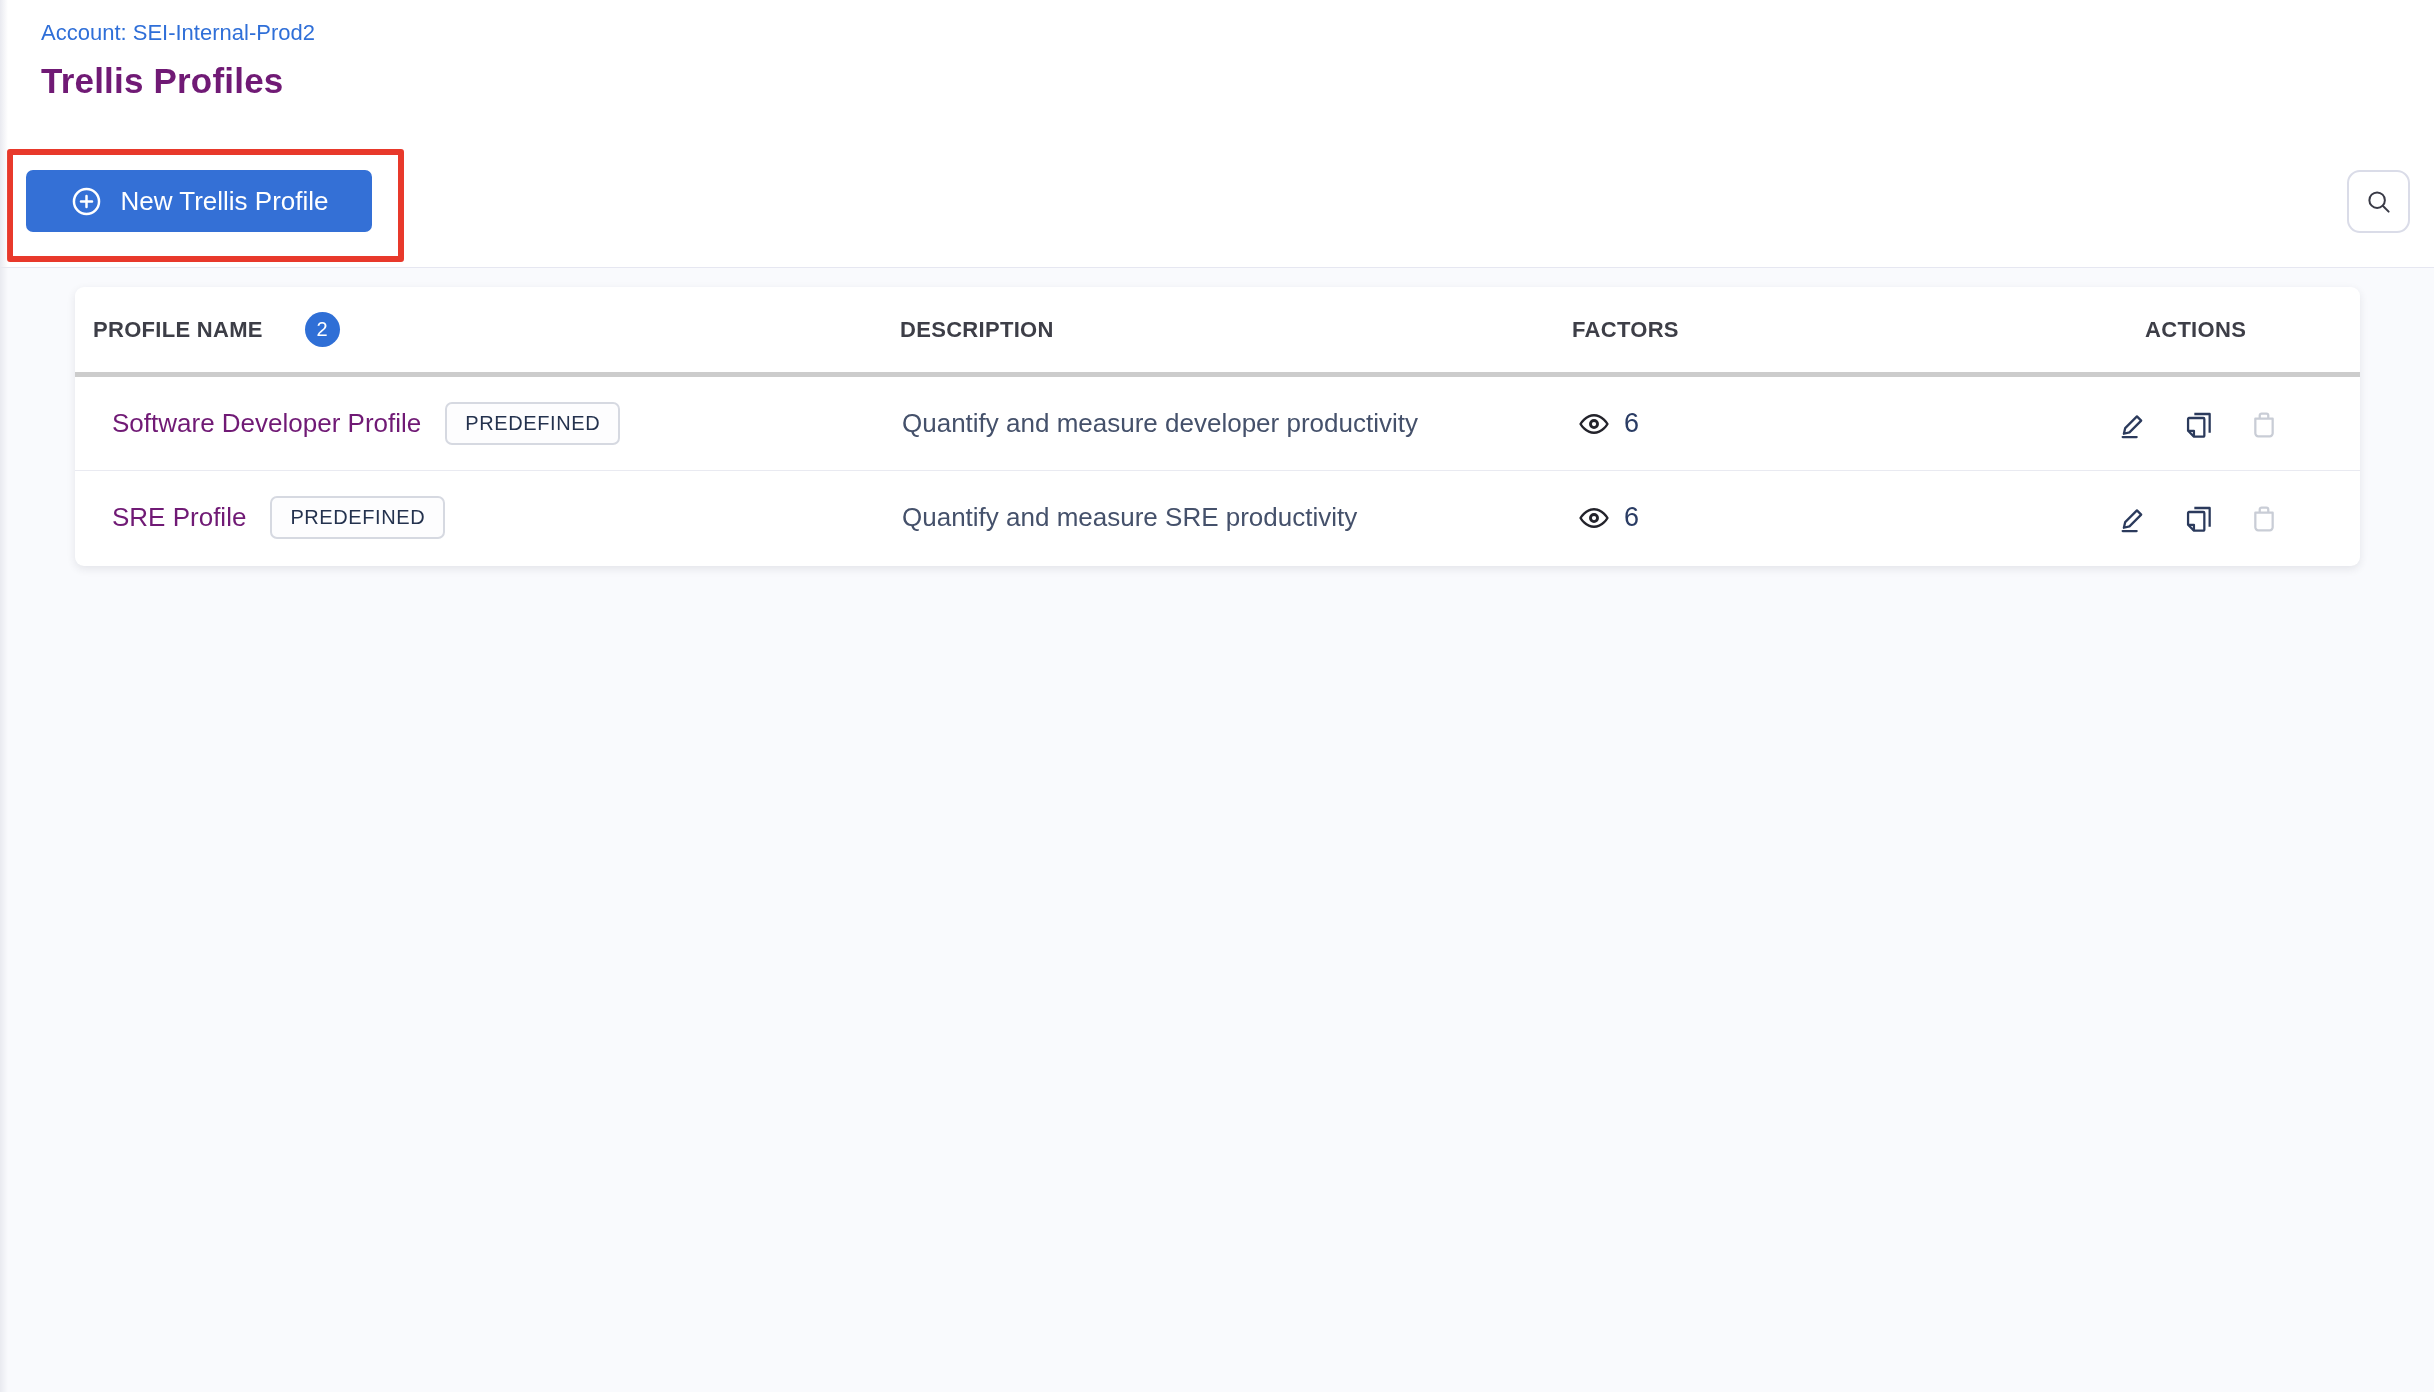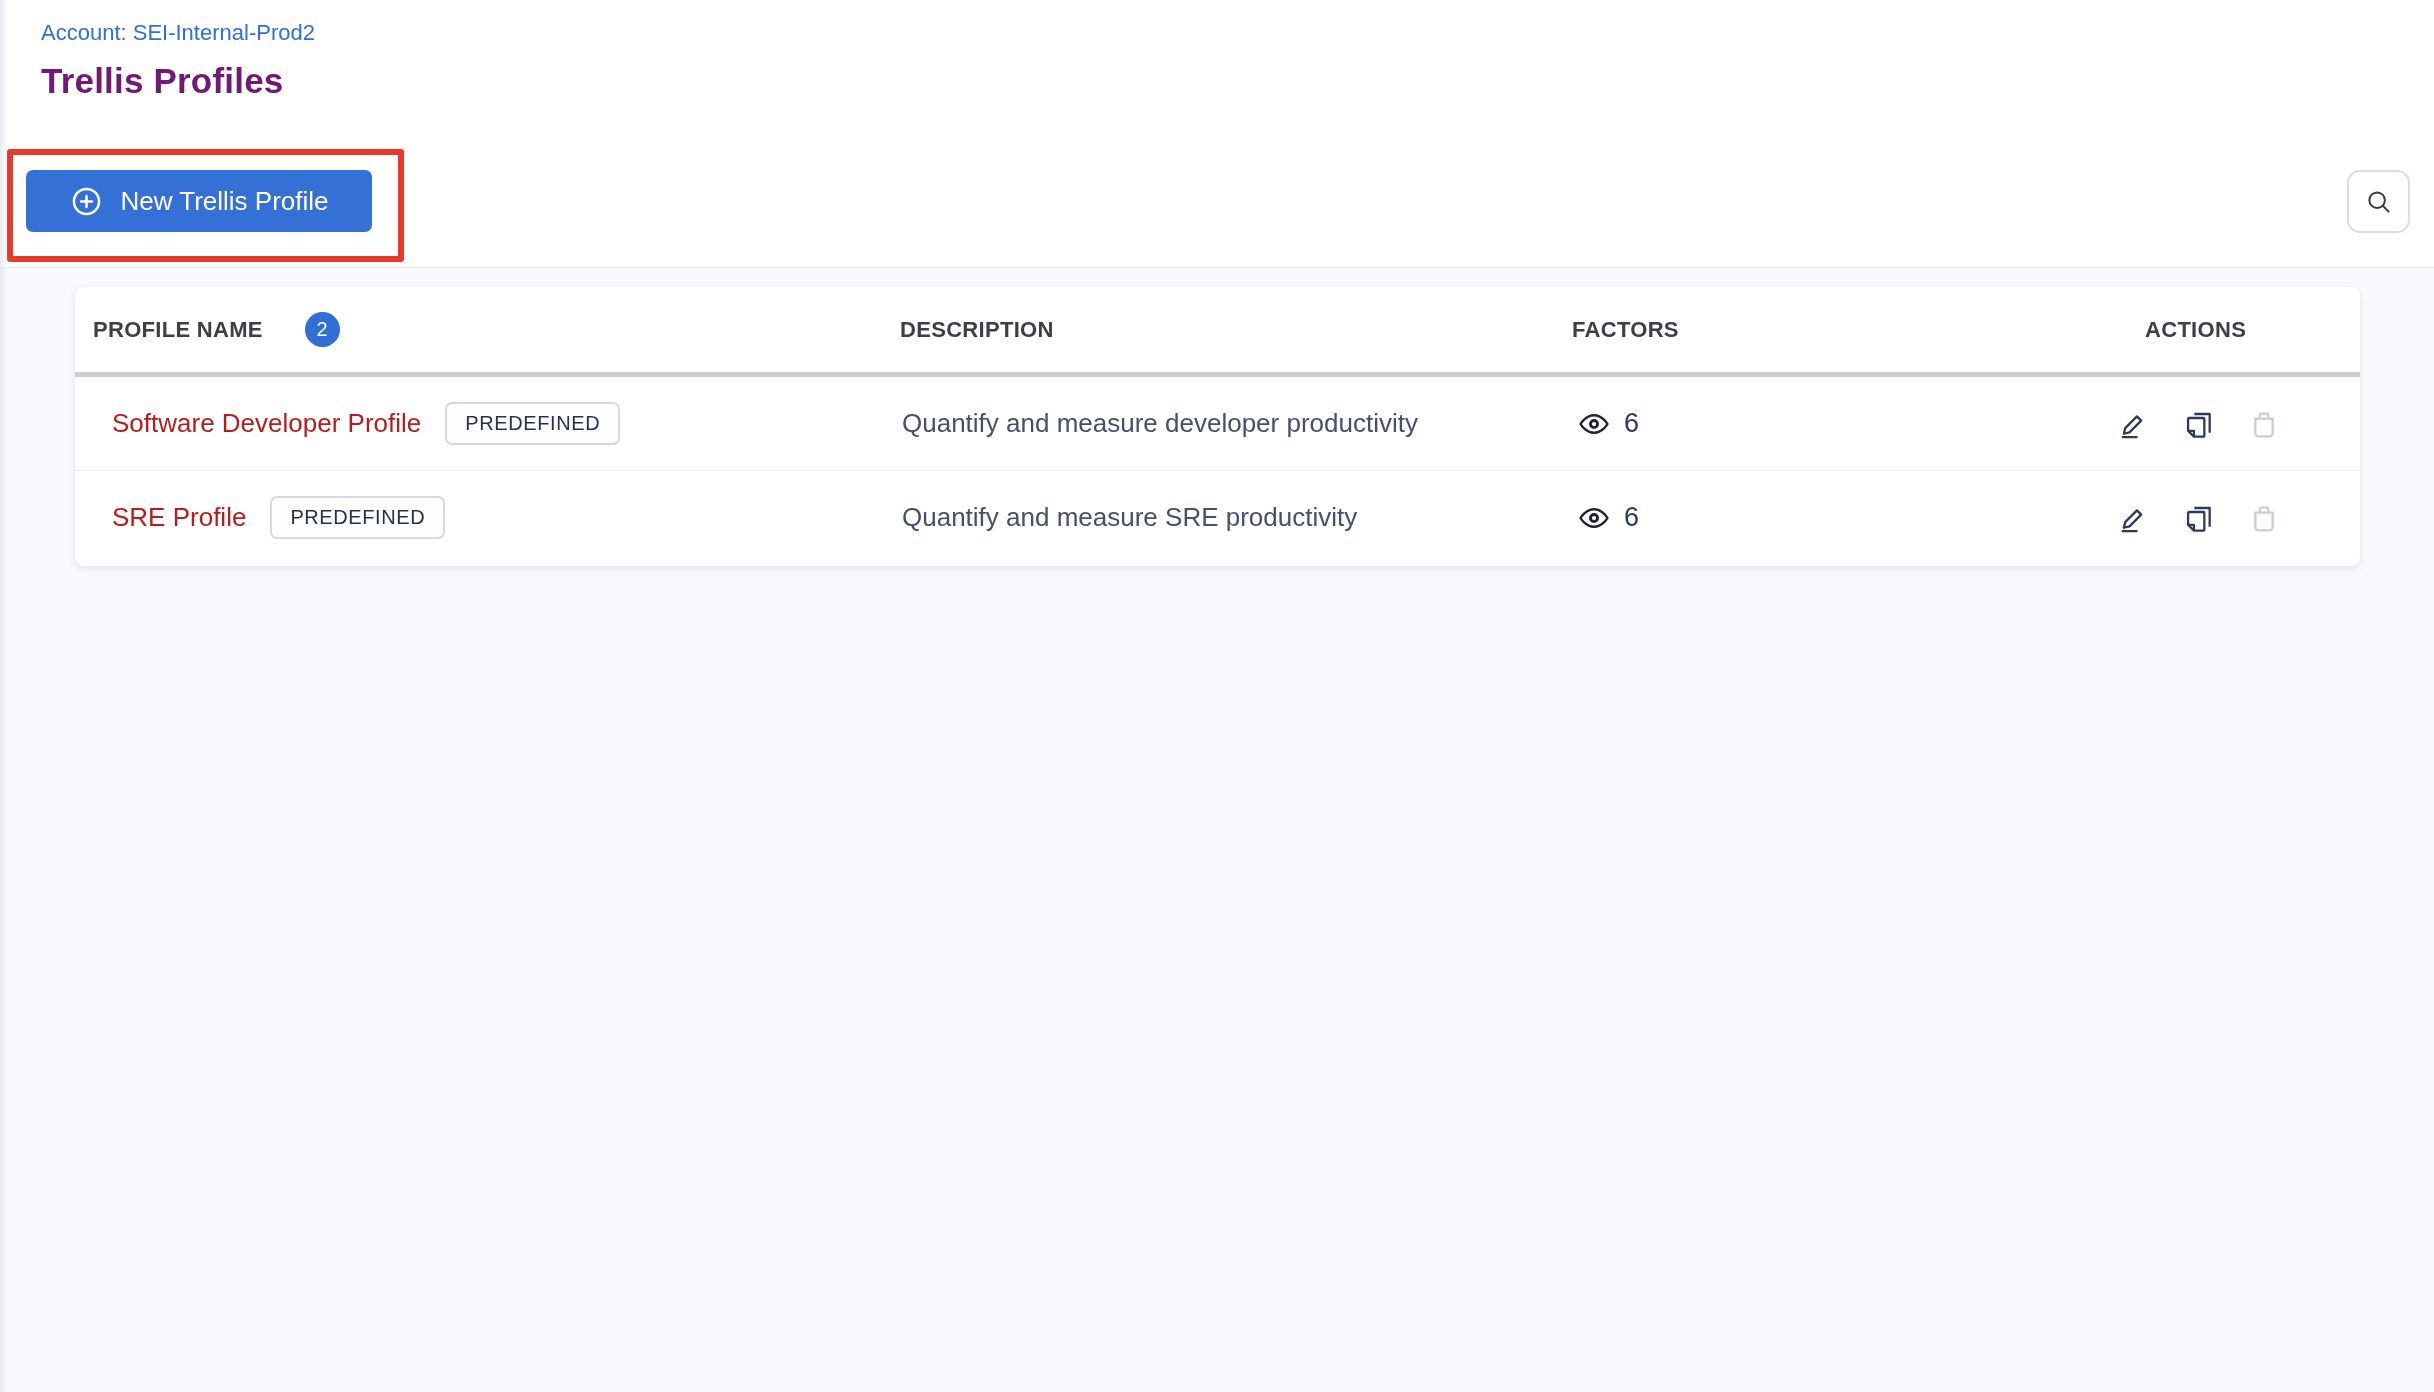--- a/index.html
+++ b/index.html
@@ -89,21 +89,21 @@
     position: relative; height: 94px;
     border-bottom: 1px solid #e9eaf1;
   }
   .t-row:last-child { border-bottom: none; }
   .cell { position: absolute; top: 0; height: 93px; display: flex; align-items: center; }
   .cell-name   { left: 37px; gap: 24px; }
   .cell-desc   { left: 827px; }
   .cell-factor { left: 1502px; gap: 13px; }
   .cell-action { left: 2043px; gap: 33px; }
   .profile-link {
-    font-size: 26px; color: #b91c1c; text-decoration: none; cursor: pointer;
+    font-size: 26px; color: #701a75; text-decoration: none; cursor: pointer;
   }
   .tag-badge {
     display: inline-flex; align-items: center;
     border: 2px solid #d6d9e1; border-radius: 7px; background: #fdfdfe;
     padding: 8px 18px;
     font-size: 20px; color: #24324e; letter-spacing: 0.6px; font-weight: 400;
   }
   .desc-text { font-size: 26px; color: #45516b; text-align: right; }
   .factor-count { font-size: 27px; color: #2a3c64; font-weight: 400; }
   .eye-icon { color: #23232b; display: flex; }

